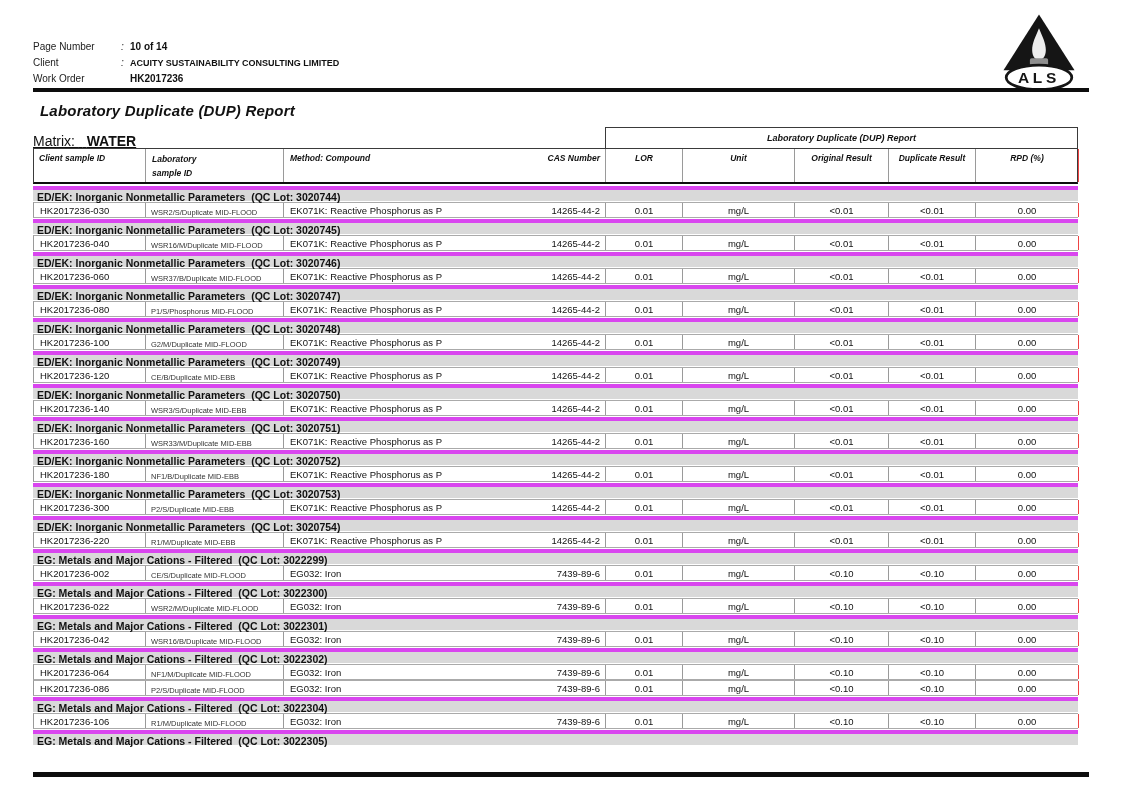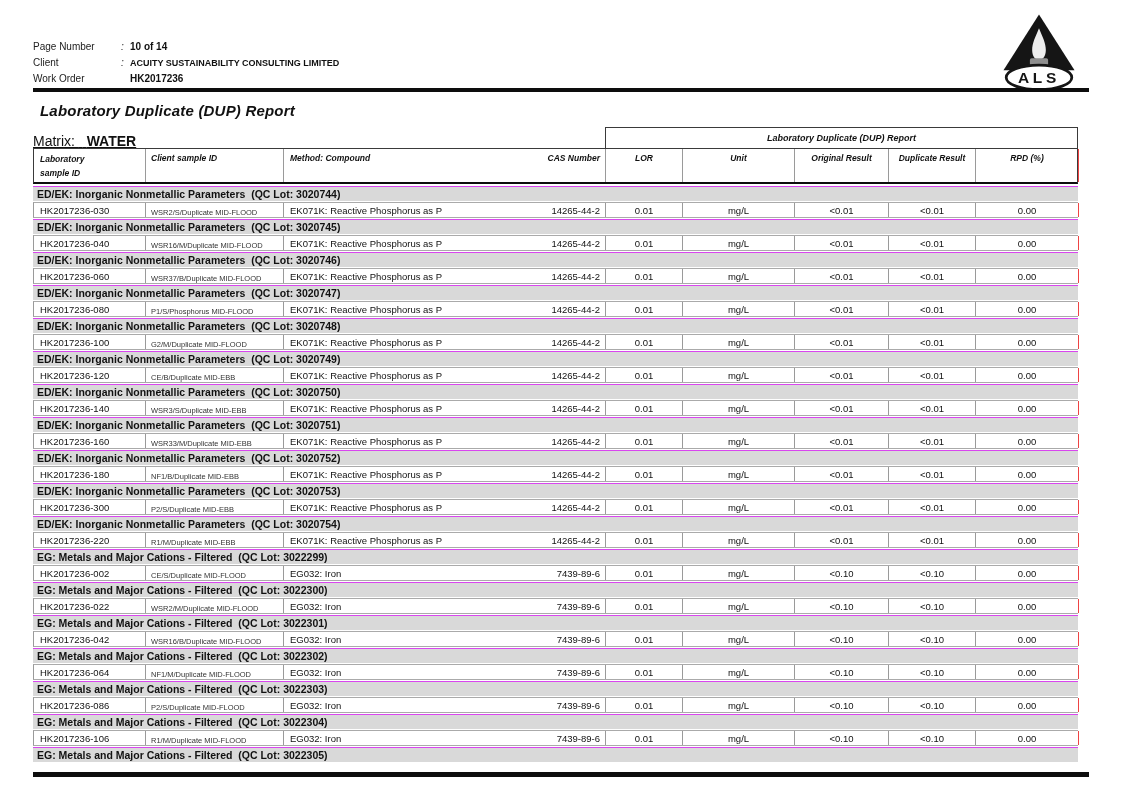--- a/index.html
+++ b/index.html
@@ -51,21 +51,21 @@
   .c-method { padding-left:6px;  text-align:left; border-right:none; }
   .c-cas    { padding-right:5px; text-align:right; }
   .c-lor, .c-unit, .c-orig, .c-dup, .c-rpd { text-align:center; }
   .c-rpd { border-right:1px solid #ef4444; }
   .colhead .c-lab { white-space:pre-line; line-height:14px; padding-top:3px; }
 
   .tbody { position:absolute; left:0; top:59px; width:1045px; }
 
   .section-band { height:15px; line-height:15px; margin-bottom:1px; margin-top:1px;
                   background:#d9d9d9; font-size:10.5px; font-weight:bold;
-                  padding-left:4px; white-space:pre; border-top:1px solid #d946ef; }
+                  padding-left:4px; white-space:pre; border-top:4px solid #d946ef; }
   .tbody .section-band:first-child { margin-top:0; }
 
   .data-row { height:16px; border-top:1px solid #aaaaaa; border-bottom:1px solid #aaaaaa;
               border-left:1px solid #9a9a9a; font-size:9.5px; line-height:14px; }
   .data-row .cell { height:100%; padding-top:1px; }
   .data-row .c-client { font-size:7.5px; color:#333; padding-top:3px; }
 </style>
 </head>
 <body>
 
@@ -103,23 +103,23 @@
   <span>Matrix:</span>
   <span>&nbsp;</span>
   <span class="mv">WATER</span>
 </div>
 
 <div class="qc-table">
 
   <div class="banner">Laboratory Duplicate (DUP) Report</div>
 
   <div class="colhead grid-cols">
+    <div class="cell c-client">Client sample ID</div>
     <div class="cell c-lab">Laboratory
 sample ID</div>
-    <div class="cell c-client">Client sample ID</div>
     <div class="cell c-method">Method: Compound</div>
     <div class="cell c-cas">CAS Number</div>
     <div class="cell c-lor">LOR</div>
     <div class="cell c-unit">Unit</div>
     <div class="cell c-orig">Original Result</div>
     <div class="cell c-dup">Duplicate Result</div>
     <div class="cell c-rpd">RPD (%)</div>
   </div>
 
   <div class="tbody">
@@ -296,21 +296,20 @@
         <div class="cell c-lab">HK2017236-064</div>
         <div class="cell c-client">NF1/M/Duplicate MID-FLOOD</div>
         <div class="cell c-method">EG032: Iron</div>
         <div class="cell c-cas">7439-89-6</div>
         <div class="cell c-lor">0.01</div>
         <div class="cell c-unit">mg/L</div>
         <div class="cell c-orig">&lt;0.10</div>
         <div class="cell c-dup">&lt;0.10</div>
         <div class="cell c-rpd">0.00</div>
       </div>
-      <div class="section-band">EG: Metals and Major Cations - Filtered  (QC Lot: 3022303)</div>
       <div class="data-row grid-cols">
         <div class="cell c-lab">HK2017236-086</div>
         <div class="cell c-client">P2/S/Duplicate MID-FLOOD</div>
         <div class="cell c-method">EG032: Iron</div>
         <div class="cell c-cas">7439-89-6</div>
         <div class="cell c-lor">0.01</div>
         <div class="cell c-unit">mg/L</div>
         <div class="cell c-orig">&lt;0.10</div>
         <div class="cell c-dup">&lt;0.10</div>
         <div class="cell c-rpd">0.00</div>

